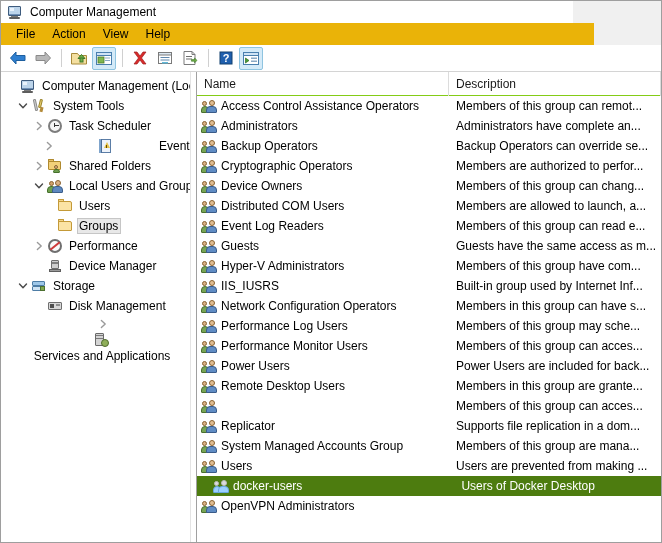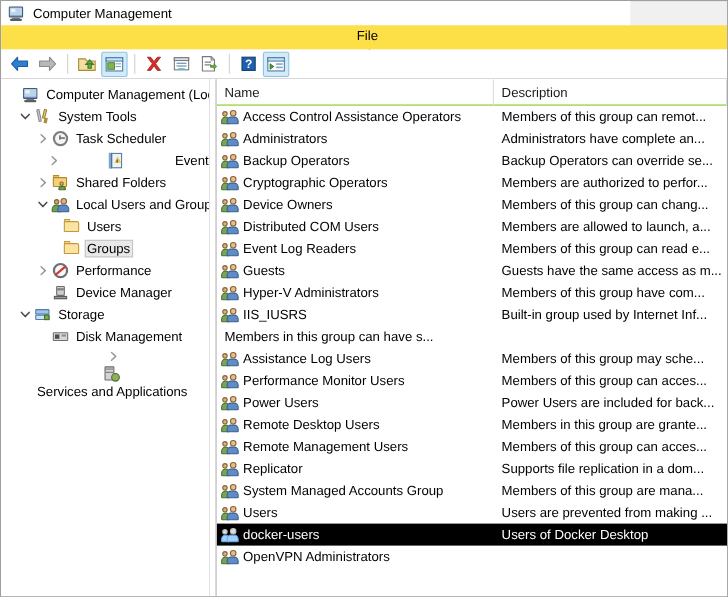--- a/index.html
+++ b/index.html
@@ -30,25 +30,24 @@
   .title-icon { width: 16px; height: 16px; position: relative; flex: 0 0 16px; }
   .title-text {
     font-size: 12px; color: #000000;
     margin-left: 7px; letter-spacing: 0px;
     white-space: nowrap;
   }
 
   
   .menubar {
     position: absolute; left: 0; top: 22px;
-    width: 660px; height: 22px;
-    background: #fde047;
+    width: 593px; height: 22px;
+    background: #eab308;
     display: flex; align-items: center;
     padding-left: 7px;
-    flex-direction: column;
   }
   .menu-item {
     font-size: 12px; color: #000000;
     padding: 2px 9px 2px 8px;
     white-space: nowrap; cursor: default;
   }
 
   
   .toolbar {
     position: absolute; left: 0; top: 44px;
@@ -150,21 +149,21 @@
   }
   .lrow .nm {
     width: 252px; display: flex; align-items: center;
     font-size: 12px; color: #000000;
     padding-left: 4px; overflow: hidden;
   }
   .lrow .ds {
     width: 212px; font-size: 12px; color: #000000;
     padding-left: 7px; overflow: hidden;
   }
-  .lrow.sel { background: #000000; }
+  .lrow.sel { background: #4d7c0f; padding-left: 12px; }
   .lrow.sel .nm, .lrow.sel .ds { color: #ffffff; }
   .grp-icon { width: 16px; height: 16px; flex: 0 0 16px; margin-right: 4px; position: relative; }
 
   
   .ic { position: absolute; }
 
   
   .mon-base { left:1px; top:2px; width:13px; height:10px; background:#6f8fb5; border:1px solid #3e5b7d; border-radius:1px; }
   .mon-scr  { left:2px; top:3px; width:11px; height:7px; background:#bcd4ea; }
   .mon-scr2 { left:3px; top:4px; width:4px; height:3px; background:#e9f2fb; }
@@ -649,32 +648,41 @@
                 <i class="ic g-b1"></i>
                 <i class="ic g-h2"></i>
                 <i class="ic g-b2"></i>
               </span>
             <span>IIS_IUSRS</span>
           </div>
           <div class="ds">Built-in group used by Internet Inf...</div>
         </div>
 
         <div class="lrow">
+          <div class="nm">
+            <span class="grp-icon">
+                <i class="ic g-h1"></i>
+                <i class="ic g-b1"></i>
+                <i class="ic g-h2"></i>
+                <i class="ic g-b2"></i>
+              </span>
+            <span>Network Configuration Operators</span>
+          </div>
           <div class="ds">Members in this group can have s...</div>
         </div>
 
         <div class="lrow">
           <div class="nm">
             <span class="grp-icon">
                 <i class="ic g-h1"></i>
                 <i class="ic g-b1"></i>
                 <i class="ic g-h2"></i>
                 <i class="ic g-b2"></i>
               </span>
-            <span>Assistance Log Users</span>
+            <span>Performance Log Users</span>
           </div>
           <div class="ds">Members of this group may sche...</div>
         </div>
 
         <div class="lrow">
           <div class="nm">
             <span class="grp-icon">
                 <i class="ic g-h1"></i>
                 <i class="ic g-b1"></i>
                 <i class="ic g-h2"></i>
@@ -712,21 +720,20 @@
         </div>
 
         <div class="lrow">
           <div class="nm">
             <span class="grp-icon">
                 <i class="ic g-h1"></i>
                 <i class="ic g-b1"></i>
                 <i class="ic g-h2"></i>
                 <i class="ic g-b2"></i>
               </span>
-            <span>Remote Management Users</span>
           </div>
           <div class="ds">Members of this group can acces...</div>
         </div>
 
         <div class="lrow">
           <div class="nm">
             <span class="grp-icon">
                 <i class="ic g-h1"></i>
                 <i class="ic g-b1"></i>
                 <i class="ic g-h2"></i>

